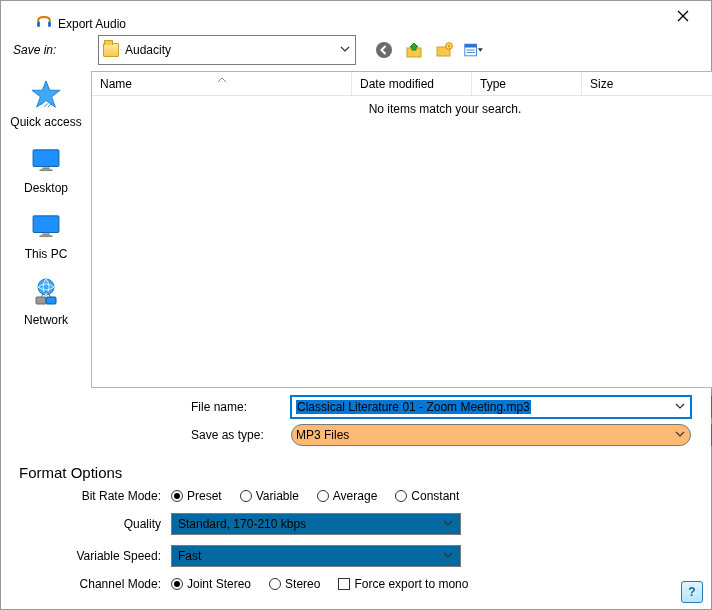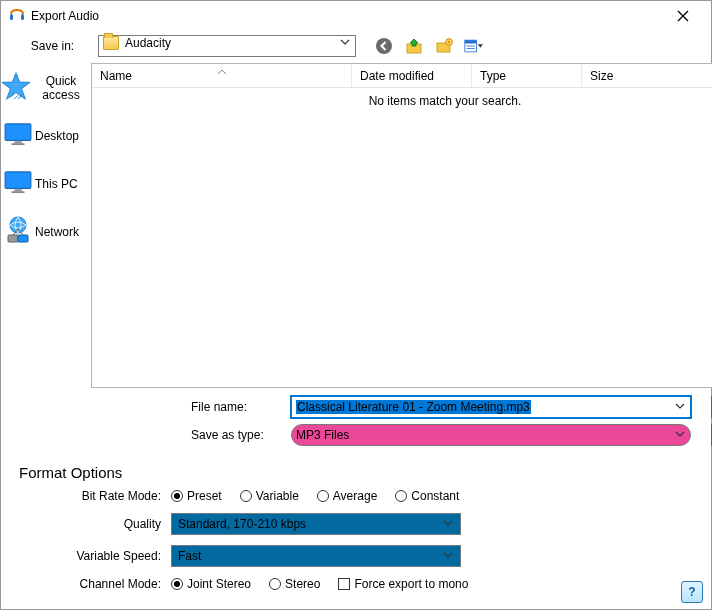--- a/index.html
+++ b/index.html
@@ -1,60 +1,60 @@
 <!DOCTYPE html>
 <html><head>
 <meta charset="utf-8">
 <style>
   * { box-sizing: border-box; }
   html, body { margin:0; padding:0; font-family: "Segoe UI", Tahoma, sans-serif; font-size:12px; color:#000; background:#fff; }
   .window { width:712px; height:610px; border:1px solid #999; position:relative; display:flex; flex-direction:column; }
-  .titlebar { height:30px; display:flex; align-items:center; padding:0 8px; }
+  .titlebar { height:30px; display:flex; align-items:flex-end; padding:0 8px;margin-left:27px; }
   .titlebar .appicon { width:16px; height:16px; margin-right:6px; display:flex; align-items:center; justify-content:center; }
   .titlebar .title { font-size:12px; }
   .close { margin-left:auto; width:40px; height:30px; display:flex; align-items:center; justify-content:center; cursor:pointer; }
   .close svg { width:12px; height:12px; }
 
   .toolbar-row { display:flex; align-items:center; padding:4px 12px 6px 12px; }
-  .lbl { text-align:center; padding-right:6px; }
+  .lbl { text-align:left; padding-right:6px;font-style:italic; }
   .savein-lbl { width:85px; }
-  .combo { height:22px; background:#fff; border:1px solid #7a7a7a; display:flex; align-items:flex-start; padding:0 4px; cursor:pointer; }
+  .combo { height:30px; background:#fff; border:1px solid #7a7a7a; display:flex; align-items:center; padding:0 4px; cursor:pointer; }
   .combo.full { flex:0 0 258px; }
   .combo .chev { margin-left:auto; }
   .folder-ico { width:16px; height:14px; background:linear-gradient(#ffe9a6,#f7c94b); border:1px solid #c9a227; border-radius:1px; position:relative; margin-right:6px; }
   .folder-ico::before { content:""; position:absolute; top:-4px; left:0; width:7px; height:4px; background:#f7c94b; border:1px solid #c9a227; border-bottom:none; border-radius:1px 1px 0 0; }
   .chev svg { width:12px; height:12px; }
 
   .nav-icons { display:flex; align-items:center; gap:10px; margin-left:18px; }
   .nav-icons .nbtn { width:20px; height:20px; display:flex; align-items:center; justify-content:center; cursor:pointer; }
 
   .body-row { flex:1; display:flex; min-height:0; }
   .places { width:100px; display:flex; flex-direction:column; align-items:center; padding-top:6px; gap:14px; }
-  .place { display:flex; align-items:center; width:90px; cursor:pointer; }
+  .place { display:flex; flex-direction:column; align-items:center; width:90px; cursor:pointer; }
   .place .picon { width:34px; height:34px; display:flex; align-items:center; justify-content:center; }
   .place .plabel { margin-top:4px; font-size:12px; text-align:center; }
 
   .filepane { flex:1; display:flex; flex-direction:column; border:1px solid #b5b5b5; margin-right:10px; margin-bottom:6px; background:#fff; }
   .filehdr { height:24px; display:flex; border-bottom:1px solid #e3e3e3; }
   .fh { display:flex; align-items:center; padding:0 8px; font-size:12px; color:#000000; border-right:1px solid #e8e8e8; position:relative; cursor:pointer; }
   .fh.name { flex:0 0 260px; }
   .fh.date { flex:0 0 120px; }
   .fh.type { flex:0 0 110px; }
   .fh.size { flex:1; }
   .sort-caret { position:absolute; left:50%; top:0; transform:translateX(-50%); }
   .filebody { flex:1; display:flex; align-items:flex-start; justify-content:center; padding-top:6px; color:#000; }
 
   .form-area { padding:2px 10px 6px 0; }
   .form-row { display:flex; align-items:center; margin-bottom:6px; }
   .form-row .flabel { width:100px; text-align:left; padding-left:0; margin-left:100px; }
   .long-combo { flex:0 0 400px; height:22px; border:1px solid #7a7a7a; background:#fff; display:flex; align-items:center; padding:0 4px; }
   .long-combo.sel { border:1px solid #0078d7; box-shadow:0 0 0 1px #0078d7; }
   .long-combo .seltext { background:#0078d7; color:#000000; padding:0 1px; }
   .long-combo .chev { margin-left:auto; }
-  .long-combo.gray { background:#ec4899;border-radius:11px; }
+  .long-combo.gray { background:#fdba74;border-radius:11px; }
   .actions { width:88px; margin-left:20px; }
   .btn { width:70px; height:22px; border:1px solid #0078d7; background:#e5f1fb; display:flex; align-items:center; justify-content:center; cursor:pointer; }
   .btn.default { border:2px solid #0078d7; }
   .btn + .btn { margin-top:6px; }
 
   .group { margin:6px 10px 0 10px; position:relative; }
   .group .gtitle { position:relative; top:0; left:4px; background:#fff; padding:0 4px; font-size:15px; }
   .opts { padding:8px 0 8px 50px; }
   .orow { display:flex; align-items:center; margin-bottom:10px; }
   .orow .olbl { width:110px; text-align:right; padding-right:10px; }

